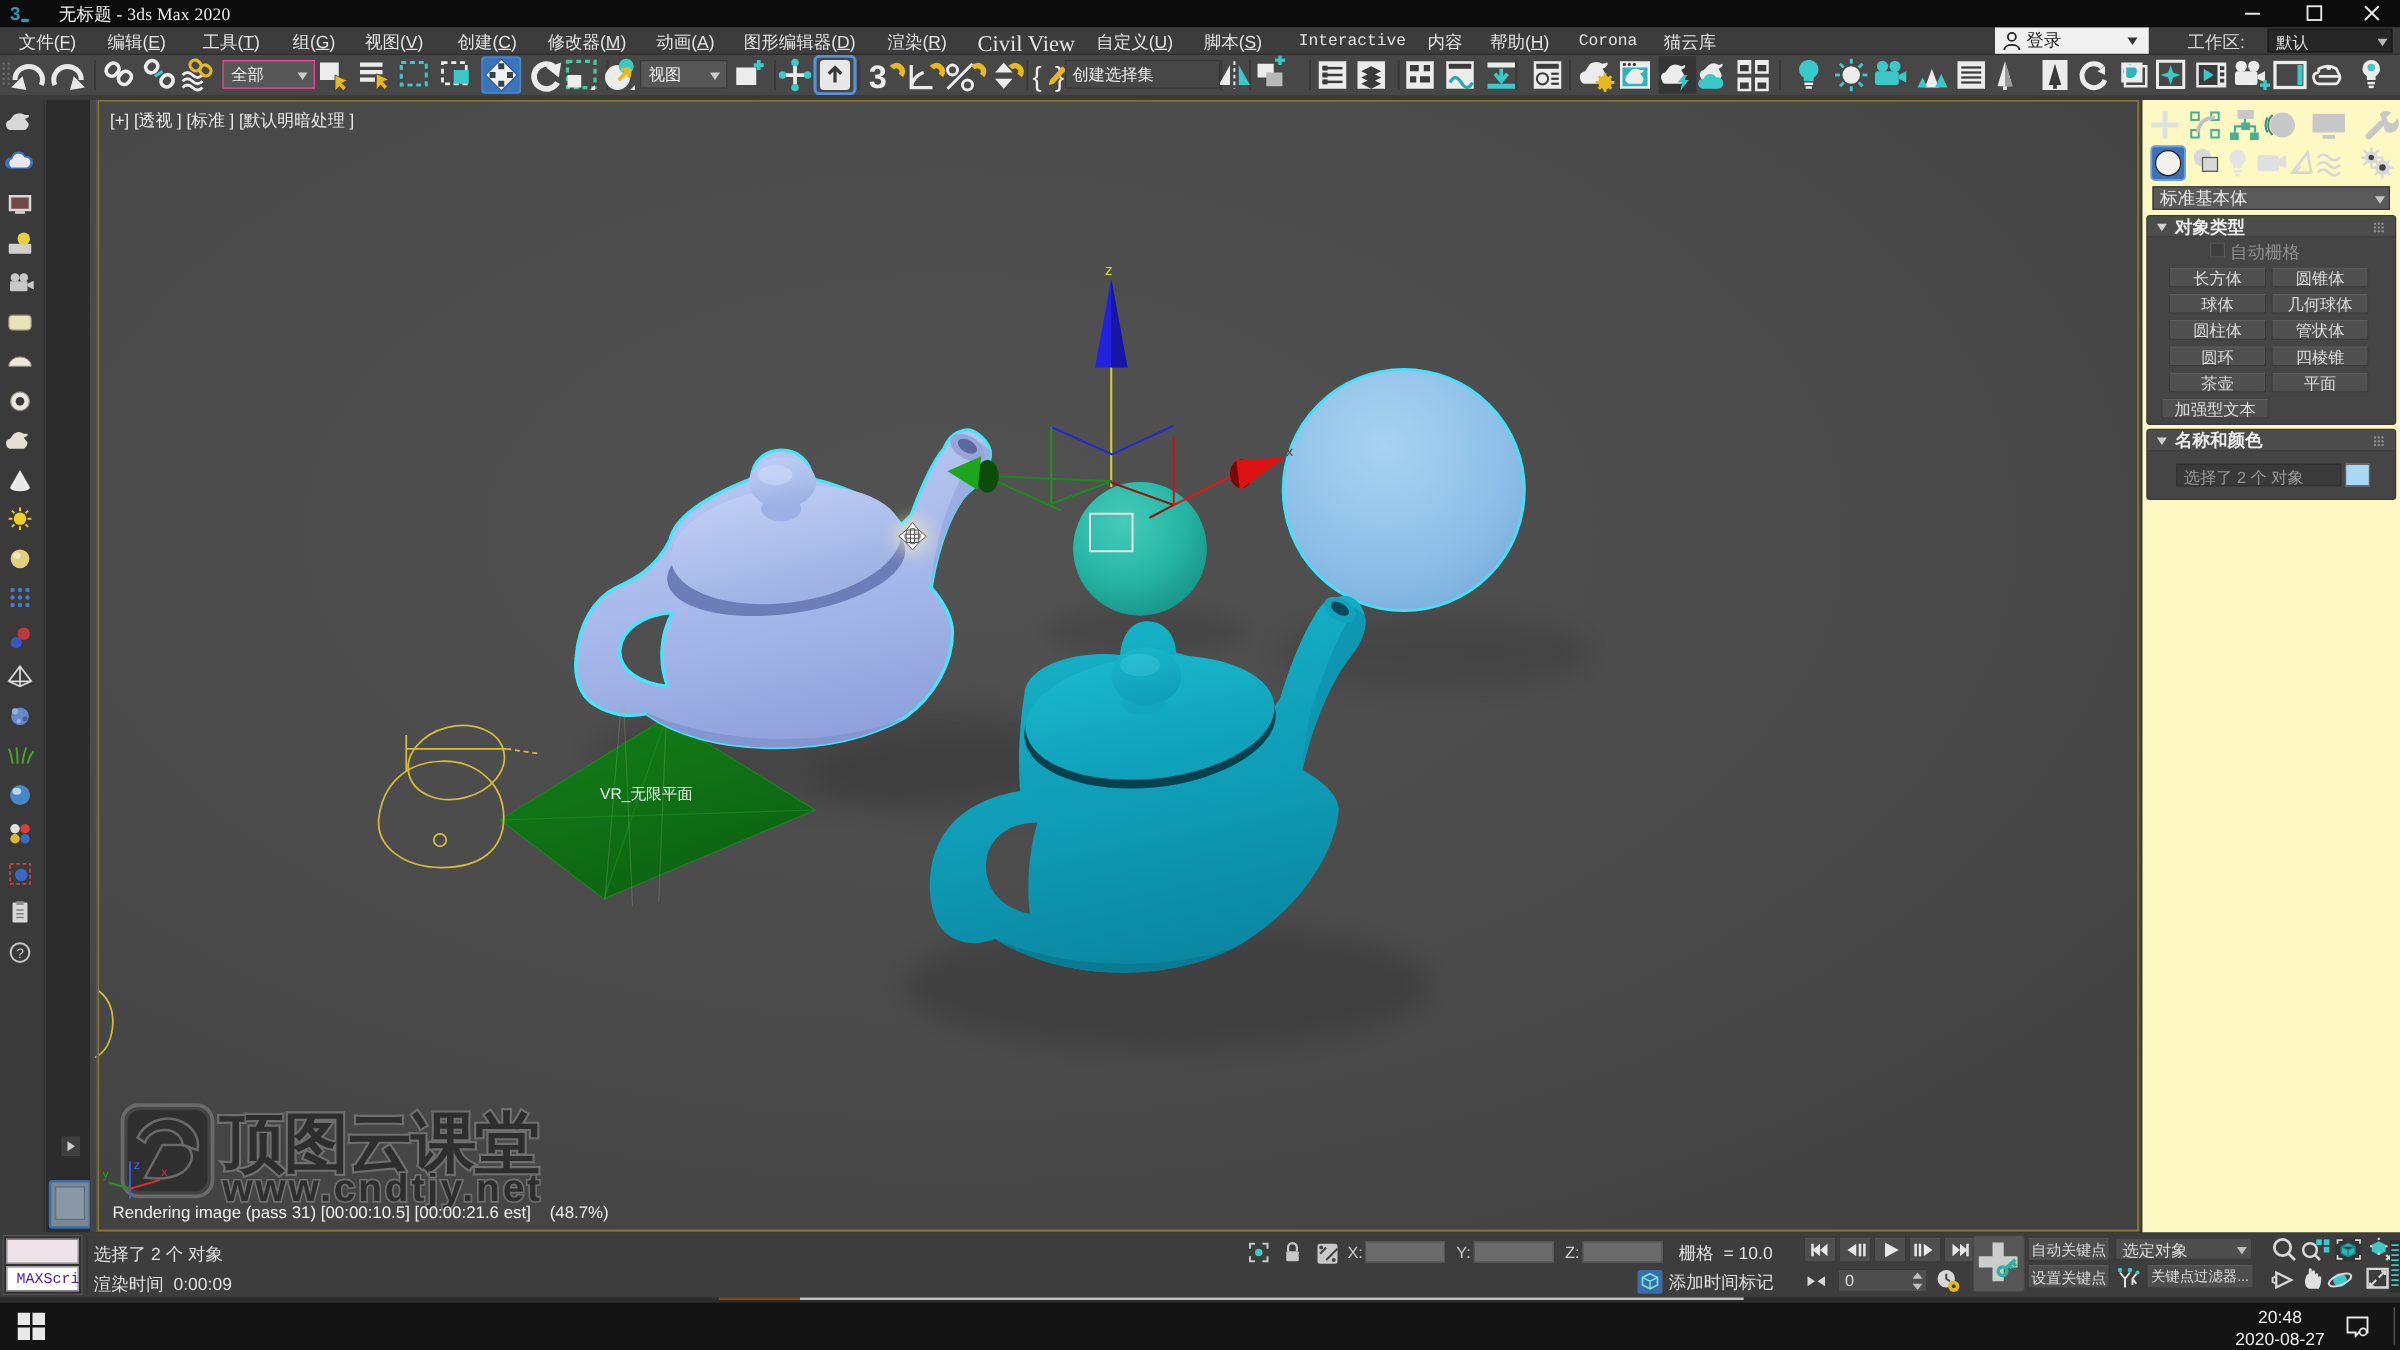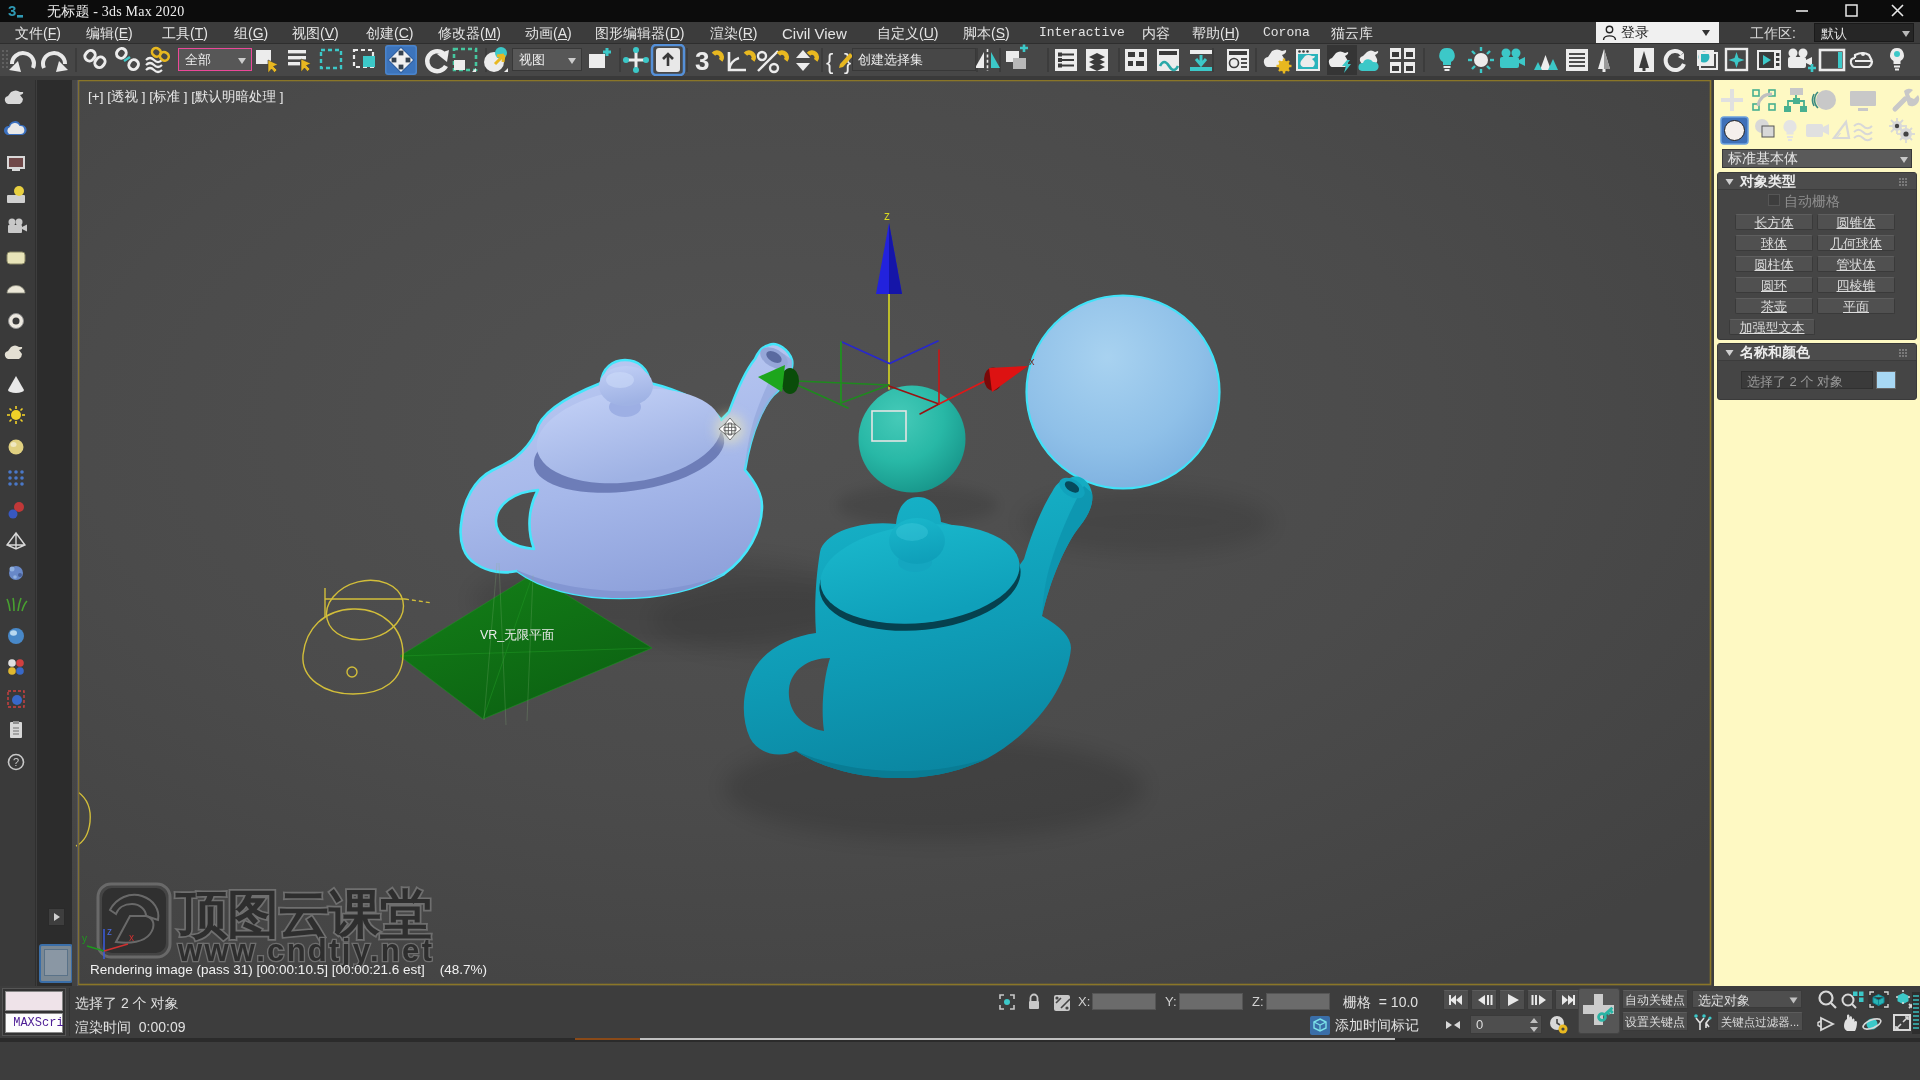--- a/index.html
+++ b/index.html
@@ -17,21 +17,21 @@
   
   #toolbar { left:0; top:44px; width:1920px; height:32px; background:#474747; }
   #substrip { left:0; top:76px; width:1920px; height:4px; background:#3a3a3a; }
   
   #leftbar { left:0; top:80px; width:36px; height:906px; background:#3a3a3a; border-right:1px solid #2f2f2f;}
   #leftdock { left:37px; top:80px; width:35px; height:906px; background:#2c2c2c; }
   
   #vpwrap { left:72px; top:80px; width:1640px; height:906px; background:#2c2c2c; }
   
   #cmdpanel { left:1714px; top:80px; width:206px; height:906px; background:#fef9c3; }
-  .cpbtn { position:absolute; width:78px; height:16px; background:#505050; border:1px solid #3a3a3a; border-top-color:#5e5e5e; border-radius:2px; color:#dcdcdc; font-size:13px; text-align:center; line-height:15px;text-decoration:underline; }
+  .cpbtn { position:absolute; width:78px; height:16px; background:#505050; border:1px solid #3a3a3a; border-top-color:#5e5e5e; border-radius:2px; color:#dcdcdc; font-size:13px; text-align:center; line-height:15px; }
   .sbtn { position:absolute; background:#4e4e4e; border:1px solid #3a3a3a; border-top-color:#5c5c5c; border-radius:2px; color:#dcdcdc; font-size:13px; text-align:center; }
   
   #statusbar { left:0; top:986px; width:1920px; height:52px; background:#3d3d3d; color:#dcdcdc; }
   #winbottom { left:0; top:1038px; width:1920px; height:4px; background:#2b2b2b; }
   
   #taskbar { left:0; top:1042px; width:1920px; height:38px; background:#141414; color:#fff; }
 </style>
 </head>
 <body>
 <div id="root">
@@ -52,21 +52,21 @@
     <span class="mi" style="left:15px">文件(<u>F</u>)</span>
     <span class="mi" style="left:86px">编辑(<u>E</u>)</span>
     <span class="mi" style="left:162px">工具(<u>T</u>)</span>
     <span class="mi" style="left:234px">组(<u>G</u>)</span>
     <span class="mi" style="left:292px">视图(<u>V</u>)</span>
     <span class="mi" style="left:366px">创建(<u>C</u>)</span>
     <span class="mi" style="left:438px">修改器(<u>M</u>)</span>
     <span class="mi" style="left:525px">动画(<u>A</u>)</span>
     <span class="mi" style="left:595px">图形编辑器(<u>D</u>)</span>
     <span class="mi" style="left:710px">渲染(<u>R</u>)</span>
-    <span class="mi" style="left:782px;font-family:Liberation Sans, sans-serif;font-size:15px;letter-spacing:0">Civil View</span>
+    <span class="mi" style="left:782px;font-family:Liberation Serif, serif;font-size:18px;letter-spacing:0">Civil View</span>
     <span class="mi" style="left:877px">自定义(<u>U</u>)</span>
     <span class="mi" style="left:963px">脚本(<u>S</u>)</span>
     <span class="mi" style="left:1039px;font-family:'Liberation Mono',monospace;font-size:13px">Interactive</span>
     <span class="mi" style="left:1142px">内容</span>
     <span class="mi" style="left:1192px">帮助(<u>H</u>)</span>
     <span class="mi" style="left:1263px;font-family:'Liberation Mono',monospace;font-size:13px">Corona</span>
     <span class="mi" style="left:1331px">猫云库</span>
     <div class="abs" style="left:1596px;top:0;width:123px;height:21px;background:#f0f0f0;color:#222;font-size:14px">
       <svg class="abs" style="left:5px;top:2px" width="17" height="17" viewBox="0 0 17 17">
         <circle cx="8.5" cy="5.5" r="3.2" fill="none" stroke="#222" stroke-width="1.4"></circle>
@@ -1049,13 +1049,30 @@
             <line x1="1" y1="36" x2="7" y2="36"></line>
           </g>
         </svg>
     </div>
   </div>
   <div id="winbottom" class="abs">
     <div class="abs" style="left:575px;top:0px;width:65px;height:2px;background:#8a4a18"></div>
     <div class="abs" style="left:640px;top:0px;width:755px;height:2px;background:#c0c0c0"></div>
   </div>
 
+  <div id="taskbar" class="abs">
+    <svg class="abs" style="left:14px;top:8px" width="22" height="22" viewBox="0 0 22 22">
+      <g fill="#e8e8e8">
+          <rect x="0" y="0" width="10" height="10"></rect>
+          <rect x="12" y="0" width="10" height="10"></rect>
+          <rect x="0" y="12" width="10" height="10"></rect>
+          <rect x="12" y="12" width="10" height="10"></rect>
+        </g>
+    </svg>
+    <div class="abs" style="left:1786px;top:3px;width:76px;height:15px;font-size:14px;color:#f0f0f0;text-align:center">20:48</div>
+    <div class="abs" style="left:1780px;top:21px;width:88px;height:15px;font-size:14px;color:#f0f0f0;text-align:center">2020-08-27</div>
+    <svg class="abs" style="left:1876px;top:10px" width="20" height="18" viewBox="0 0 20 18">
+      <path d="M2 2 h16 v12 h-7 l-2.5 3 l0 -3 h-6.5 z" fill="none" stroke="#e8e8e8" stroke-width="1.5"></path>
+      <circle cx="14.5" cy="13.5" r="2.8" fill="#141414" stroke="#e8e8e8" stroke-width="1.4"></circle>
+    </svg>
+    <div class="abs" style="left:1915px;top:4px;width:1px;height:30px;background:#5a5a5a"></div>
+  </div>
 </div>
 
 </body></html>

